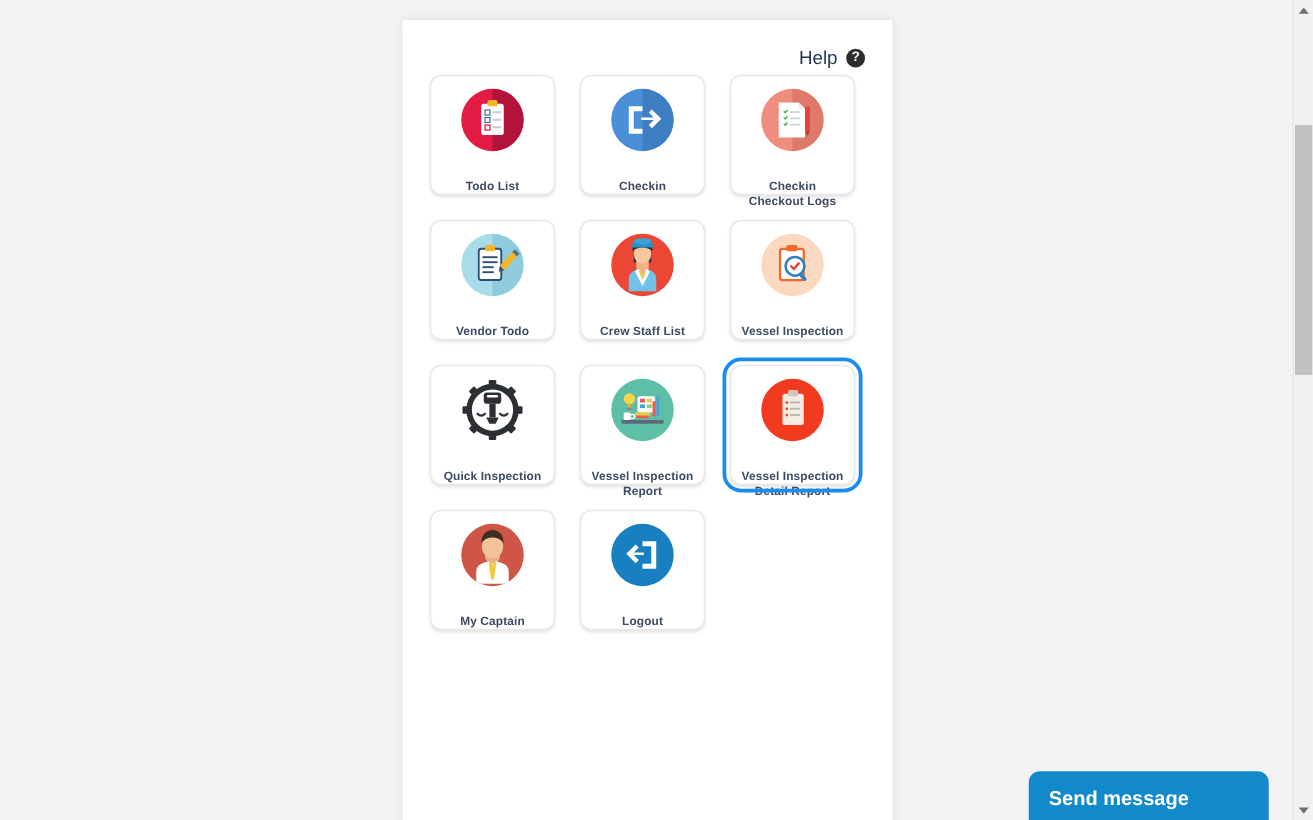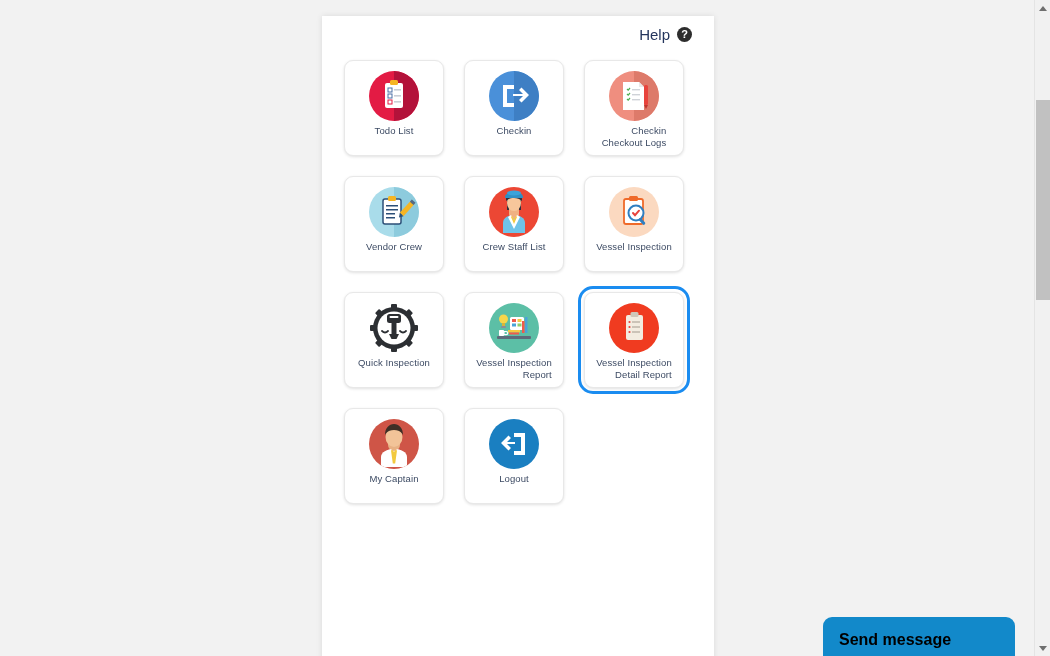--- a/index.html
+++ b/index.html
@@ -19,21 +19,21 @@
   .panel {
     position: absolute;
     left: 322px; top: 16px;
     width: 392px; height: 660px;
     background: #ffffff;
     box-shadow: 0 0 6px rgba(0,0,0,0.10);
   }
 
   .help-row {
     position: absolute;
-    right: 22px; top: 10px;
+    right: 22px; top: 22px;
     display: flex; align-items: center; gap: 7px;
   }
   .help-label {
     font-size: 15px;
     color: #24355c;
     font-family: "Liberation Sans", sans-serif;
   }
   .help-icon {
     width: 15px; height: 15px; border-radius: 50%;
     background: #2d2d2d;
@@ -75,44 +75,44 @@
   .tile-icon {
     width: 50px; height: 50px;
     border-radius: 50%;
     display: flex; align-items: center; justify-content: center;
     position: relative;
     overflow: hidden;
     flex: none;
   }
   .tile-icon svg { display: block; }
   .tile-label {
-    margin-top: 4px;
+    margin-top: 23px;
     font-size: 9.5px;
-    font-weight: normal;
+    font-weight: bold;
     color: #3c4a63;
-    text-align: right;
+    text-align: center;
     line-height: 1.25;
     letter-spacing: 0.1px;
     padding: 0 3px;
     font-family: "Liberation Sans", sans-serif;
   }
 
   
   .chat-btn {
     position: absolute;
     left: 823px; top: 617px;
     width: 192px; height: 46px;
     background: #1289ca;
     border-radius: 9px 9px 0 0;
     display: flex; align-items: center;
     padding-left: 16px;
     cursor: pointer;
   }
   .chat-btn span {
-    color: #000000;
+    color: #ffffff;
     font-size: 16px;
     font-weight: bold;
     font-family: "Liberation Sans", sans-serif;
   }
 
   
   .scrollbar {
     position: absolute;
     right: 0; top: 0;
     width: 16px; height: 656px;
@@ -210,21 +210,21 @@
      <rect x="17" y="22" width="12" height="1.5" fill="#2c4f77"></rect>
      <rect x="17" y="26" width="9" height="1.5" fill="#2c4f77"></rect>
      <rect x="17" y="30" width="9" height="1.5" fill="#2c4f77"></rect>
      <g transform="rotate(42 34 26)">
        <rect x="31.5" y="12" width="5" height="16" fill="#f5b524"></rect>
        <rect x="31.5" y="10" width="5" height="3" fill="#546a84"></rect>
        <path d="M31.5 28h5l-2.5 4z" fill="#2c4f77"></path>
      </g>
    </svg>
           </div>
-          <div class="tile-label">Vendor Crew</div>
+          <div class="tile-label">Vendor Todo</div>
         </div>
         <div class="tile">
           <div class="tile-icon" style="background: rgb(236, 71, 52);">
             <svg width="50" height="50" viewBox="0 0 50 50">
      <path d="M14 46V36c0-5 5-8 11-8s11 3 11 8v10z" fill="#6fc3e8"></path>
      <path d="M18 13c0-5 3-9 7-9s7 4 7 9v10H18z" fill="#2f2f3c"></path>
      <path d="M20 18h10v9a5 5 0 01-10 0z" fill="#f0b183"></path>
      <ellipse cx="25" cy="16" rx="7" ry="8" fill="#f7c79b"></ellipse>
      <path d="M17 12c0-4 3.5-6 8-6s8 2 8 6v2c-2-2-5-3-8-3s-6 1-8 3z" fill="#2f2f3c"></path>
      <path d="M16 10c0-3 4-5 9-5s9 2 9 5v1H16z" fill="#2f8fc4"></path>

